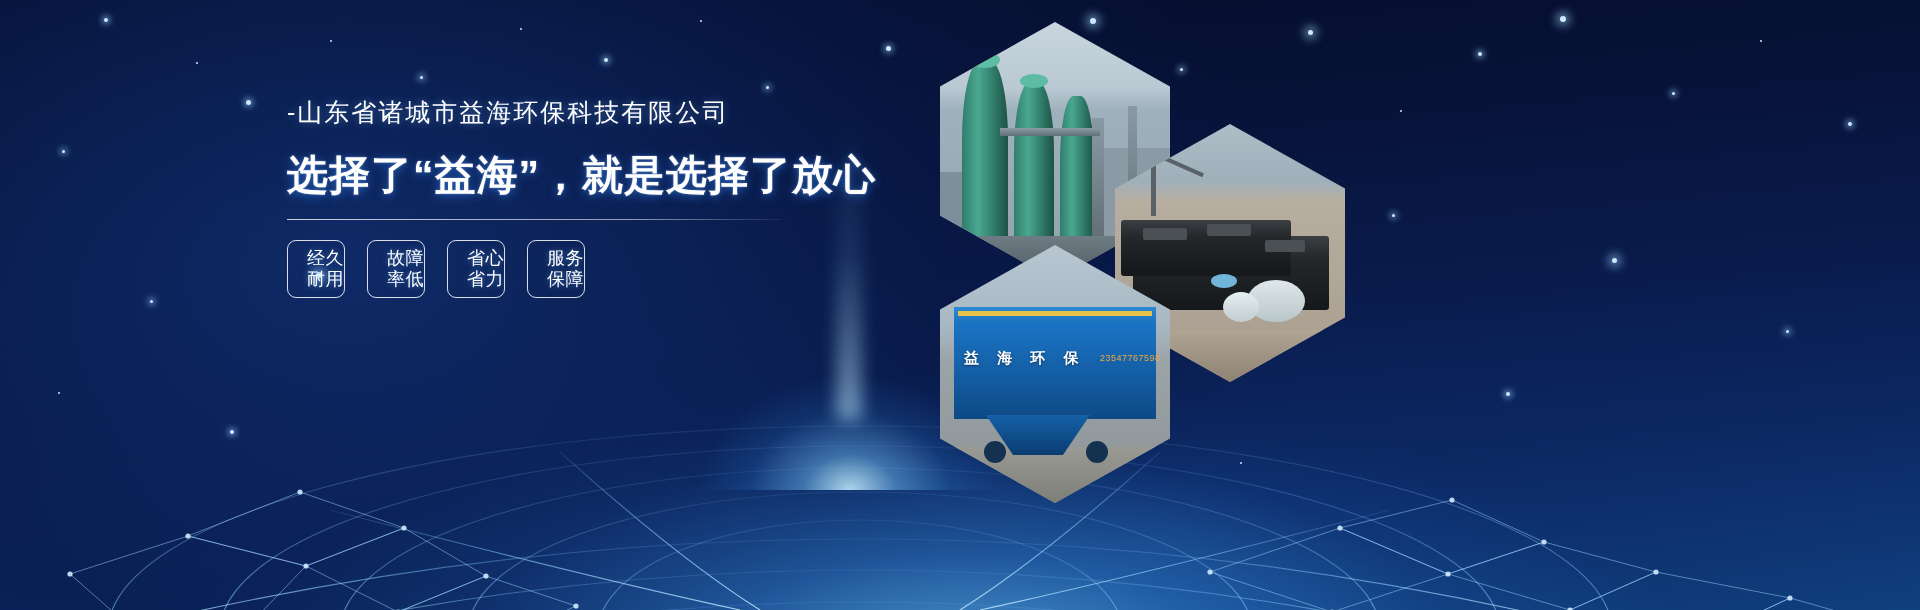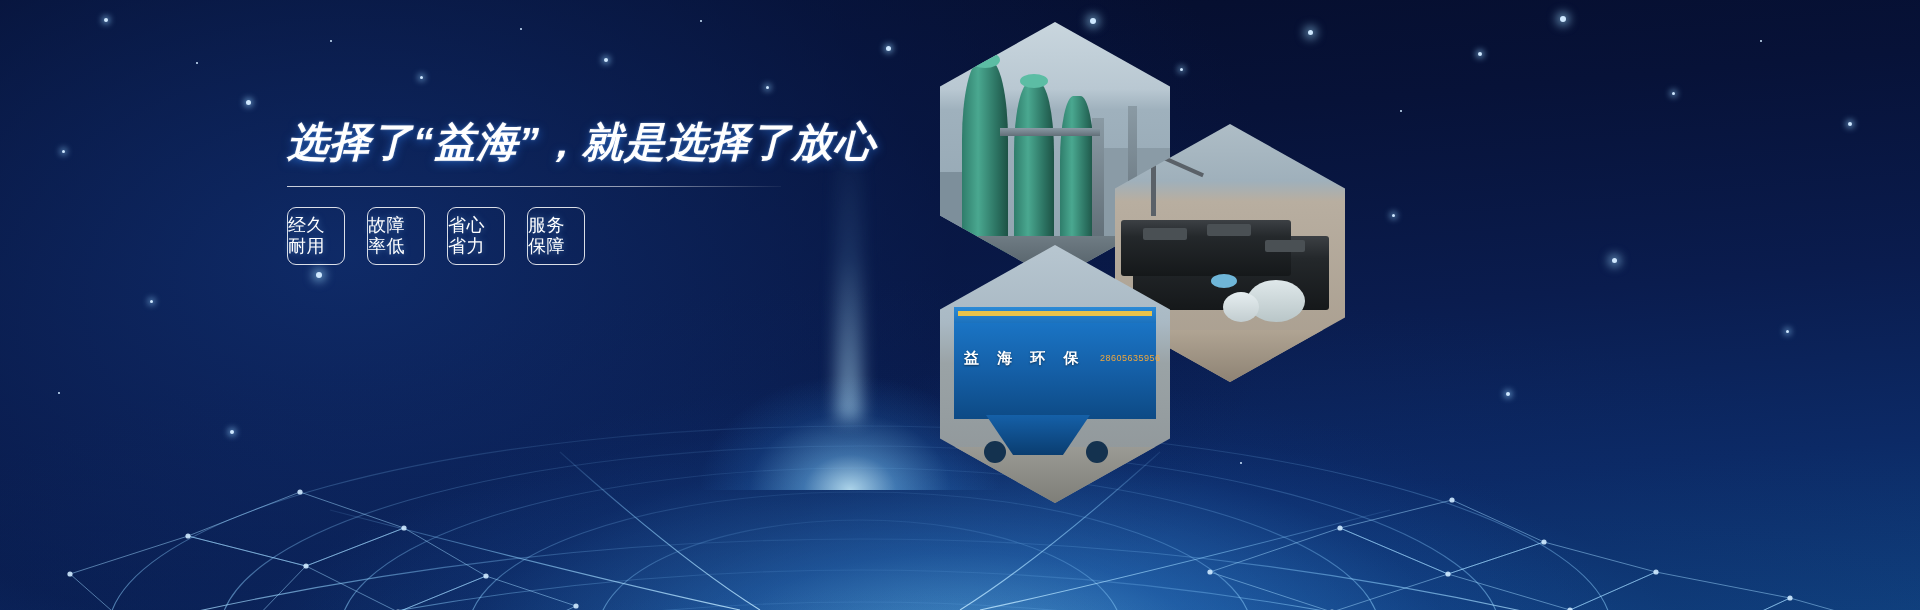--- a/index.html
+++ b/index.html
@@ -39,32 +39,31 @@
   #text-block { position:absolute; left:287px; top:96px; width:640px; }
 
   #subtitle {
     font-size:25px; color:#ffffff; letter-spacing:2px; font-weight:400;
     text-shadow:0 0 8px rgba(120,190,255,0.45); white-space:nowrap;
   }
   #headline {
     margin-top:19px; font-size:41px; font-weight:bold; color:#ffffff;
     letter-spacing:1px; white-space:nowrap;
     text-shadow:0 2px 10px rgba(40,110,210,0.8), 0 0 2px rgba(255,255,255,0.5);
-    font-style:italic;
   }
   #divider {
     margin-top:16px; width:494px; height:1px;
     background:linear-gradient(to right, rgba(255,255,255,0.78), rgba(255,255,255,0.55) 70%, rgba(255,255,255,0.05));
   }
 
   #badges { margin-top:20px; display:flex; gap:22px; }
   .badge {
     width:58px; height:58px; border:1px solid rgba(255,255,255,0.85);
     border-radius:9px; display:flex; flex-direction:column;
-    align-items:flex-start; justify-content:center;
+    align-items:flex-end; justify-content:center;
     color:#ffffff; font-size:18px; line-height:1.14; letter-spacing:0.5px;
     text-shadow:0 0 6px rgba(120,190,255,0.5);
   }
 
   #cta {
     margin-top:22px; display:inline-flex; align-items:center; justify-content:center;
     height:45px; padding:0 20px; background:#f57e17;
     color:#ffffff; font-size:26px; letter-spacing:1px; white-space:nowrap;
     box-shadow:0 3px 14px rgba(245,126,23,0.35);
   }
@@ -226,20 +225,21 @@
       <circle cx="1790" cy="238" r="2.6"></circle>
         <circle cx="1210" cy="212" r="2.6"></circle>
       <circle cx="1332" cy="252" r="2.6"></circle>
         <circle cx="1896" cy="268" r="2.6"></circle>
       <circle cx="176" cy="320" r="2.6"></circle>
         <circle cx="312" cy="316" r="2.6"></circle>
     </g>
   </svg>
 
   <div id="text-block">
+    <div id="subtitle">-山东省诸城市益海环保科技有限公司</div>
     <div id="headline">选择了“益海”，就是选择了放心</div>
     <div id="divider"></div>
 
     <div id="badges">
       <div class="badge">
         <span>经久</span>
         <span>耐用</span>
       </div>
       <div class="badge">
         <span>故障</span>
@@ -294,21 +294,21 @@
   </div>
 
   <div class="hex" id="hex-flotation">
     <div class="hex-inner">
       <div id="photo-flotation">
         <div class="ground3"></div>
         <div class="machine-top"></div>
         <div class="machine-rail"></div>
         <div class="machine">
           <div class="brand-text" style="left:10px;top:26px;">益 海 环 保</div>
-          <div class="brand-phone" style="left:146px;top:30px;">28605635956</div>
+          <div class="brand-phone" style="left:146px;top:30px;">23547767598</div>
         </div>
         <div class="machine-hopper"></div>
         <div class="wheel" style="left:44px;top:196px;"></div>
         <div class="wheel" style="left:146px;top:196px;"></div>
       </div>
     </div>
   </div>
 
 </div>
 

